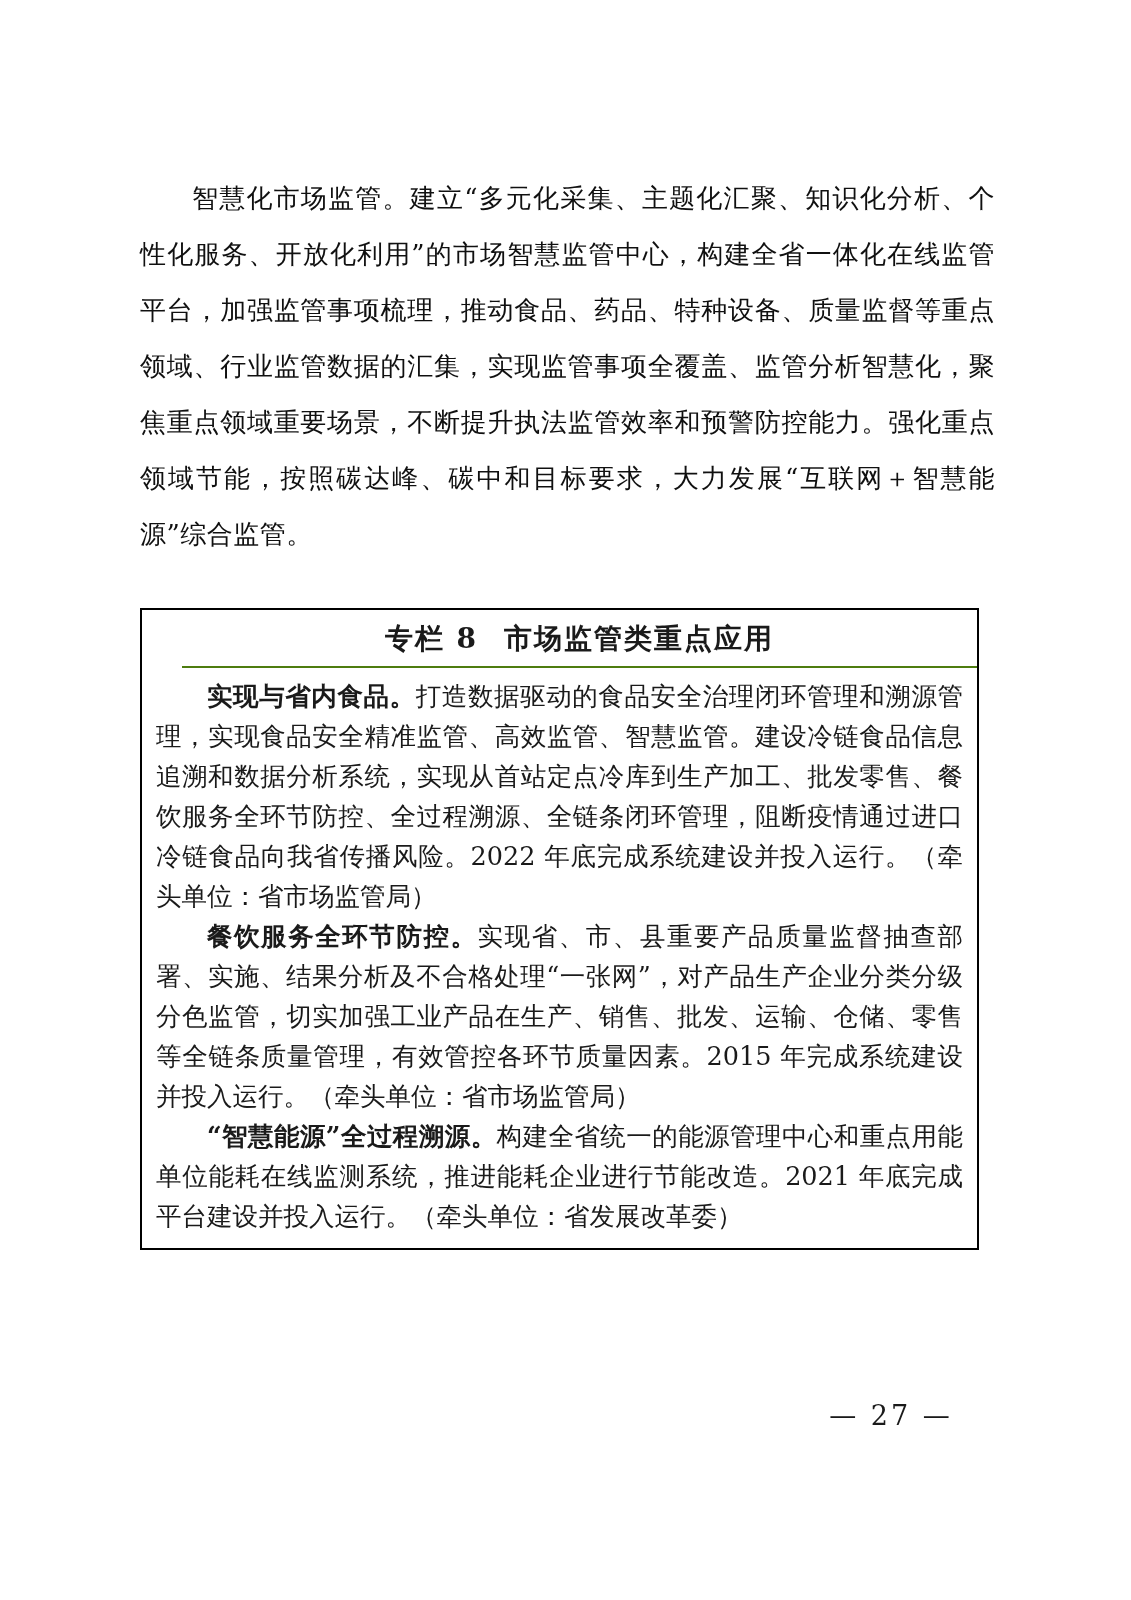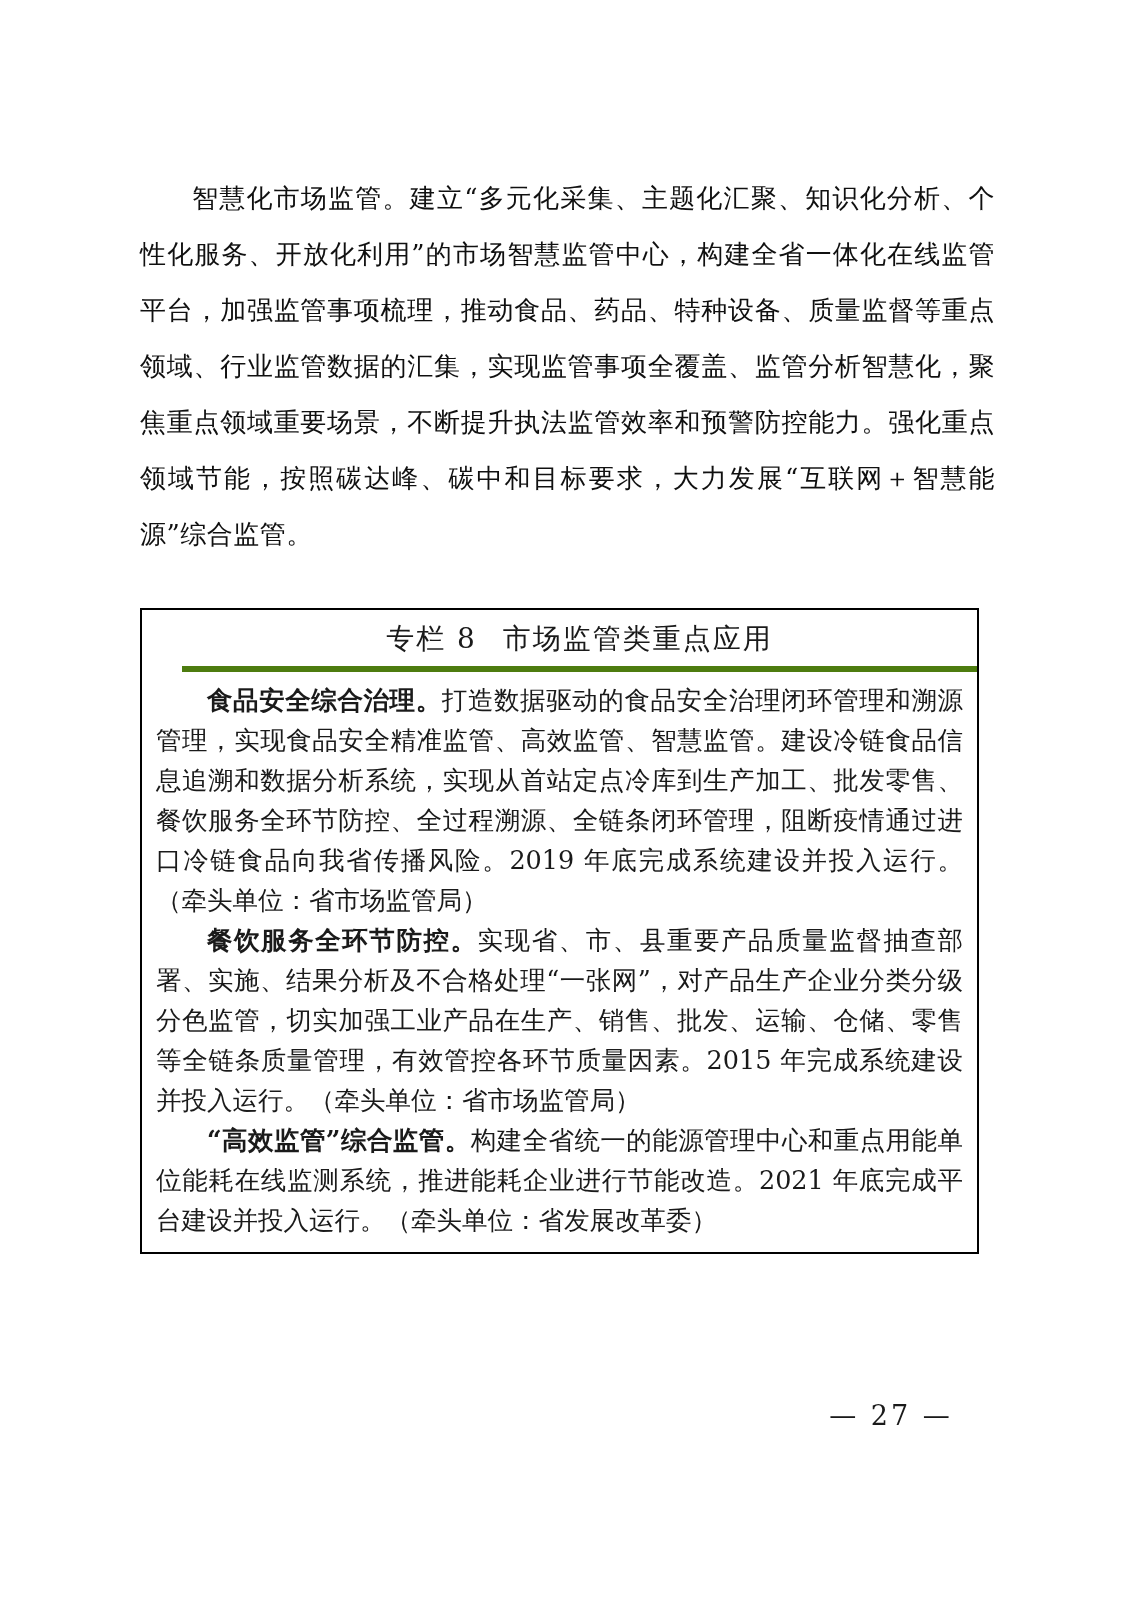--- a/index.html
+++ b/index.html
@@ -42,23 +42,23 @@
     left: 140px;
     top: 608px;
     width: 835px;
     border: 2px solid #000;
     padding: 0;
     background: #fff;
   }
   .box-title {
     text-align: center;
     font-size: 28px;
-    font-weight: normal;
+    font-weight: bold;
     padding: 10px 0 8px 0;
-    border-bottom: 6px solid #4d7c0f;
+    border-bottom: 2px solid #4d7c0f;
     letter-spacing: 2px;
     margin-left: 40px;
   }
   .box-title .t-num {
     margin-right: 26px;
   }
   .box-body {
     padding: 8px 14px 12px 14px;
     font-size: 25.5px;
     line-height: 40px;
@@ -96,23 +96,23 @@
 
   <div class="body-text">
     <p>智慧化市场监管。建立“多元化采集、主题化汇聚、知识化分析、个性化服务、开放化利用”的市场智慧监管中心，构建全省一体化在线监管平台，加强监管事项梳理，推动食品、药品、特种设备、质量监督等重点领域、行业监管数据的汇集，实现监管事项全覆盖、监管分析智慧化，聚焦重点领域重要场景，不断提升执法监管效率和预警防控能力。强化重点领域节能，按照碳达峰、碳中和目标要求，大力发展“互联网＋智慧能源”综合监管。</p>
   </div>
 
   <div class="box">
     <div class="box-title">
       <span class="t-num">专栏 8</span><span>市场监管类重点应用</span>
     </div>
     <div class="box-body">
-      <p><span class="lead">食品安全综合治理。</span><span>打造数据驱动的食品安全治理闭环管理和溯源管理，实现食品安全精准监管、高效监管、智慧监管。建设冷链食品信息追溯和数据分析系统，实现从首站定点冷库到生产加工、批发零售、餐饮服务全环节防控、全过程溯源、全链条闭环管理，阻断疫情通过进口冷链食品向我省传播风险。2019 年底完成系统建设并投入运行。（牵头单位：省市场监管局）</span></p>
+      <p><span class="lead">实现与省内食品。</span><span>打造数据驱动的食品安全治理闭环管理和溯源管理，实现食品安全精准监管、高效监管、智慧监管。建设冷链食品信息追溯和数据分析系统，实现从首站定点冷库到生产加工、批发零售、餐饮服务全环节防控、全过程溯源、全链条闭环管理，阻断疫情通过进口冷链食品向我省传播风险。2022 年底完成系统建设并投入运行。（牵头单位：省市场监管局）</span></p>
       <p><span class="lead">餐饮服务全环节防控。</span><span>实现省、市、县重要产品质量监督抽查部署、实施、结果分析及不合格处理“一张网”，对产品生产企业分类分级分色监管，切实加强工业产品在生产、销售、批发、运输、仓储、零售等全链条质量管理，有效管控各环节质量因素。2015 年完成系统建设并投入运行。（牵头单位：省市场监管局）</span></p>
-      <p><span class="lead">“高效监管”综合监管。</span><span>构建全省统一的能源管理中心和重点用能单位能耗在线监测系统，推进能耗企业进行节能改造。2021 年底完成平台建设并投入运行。（牵头单位：省发展改革委）</span></p>
+      <p><span class="lead">“智慧能源”全过程溯源。</span><span>构建全省统一的能源管理中心和重点用能单位能耗在线监测系统，推进能耗企业进行节能改造。2021 年底完成平台建设并投入运行。（牵头单位：省发展改革委）</span></p>
     </div>
   </div>
 
   <div class="page-num">
     <span class="pn-inner">— 27 —</span>
   </div>
 
 </div>
 
 </body></html>

